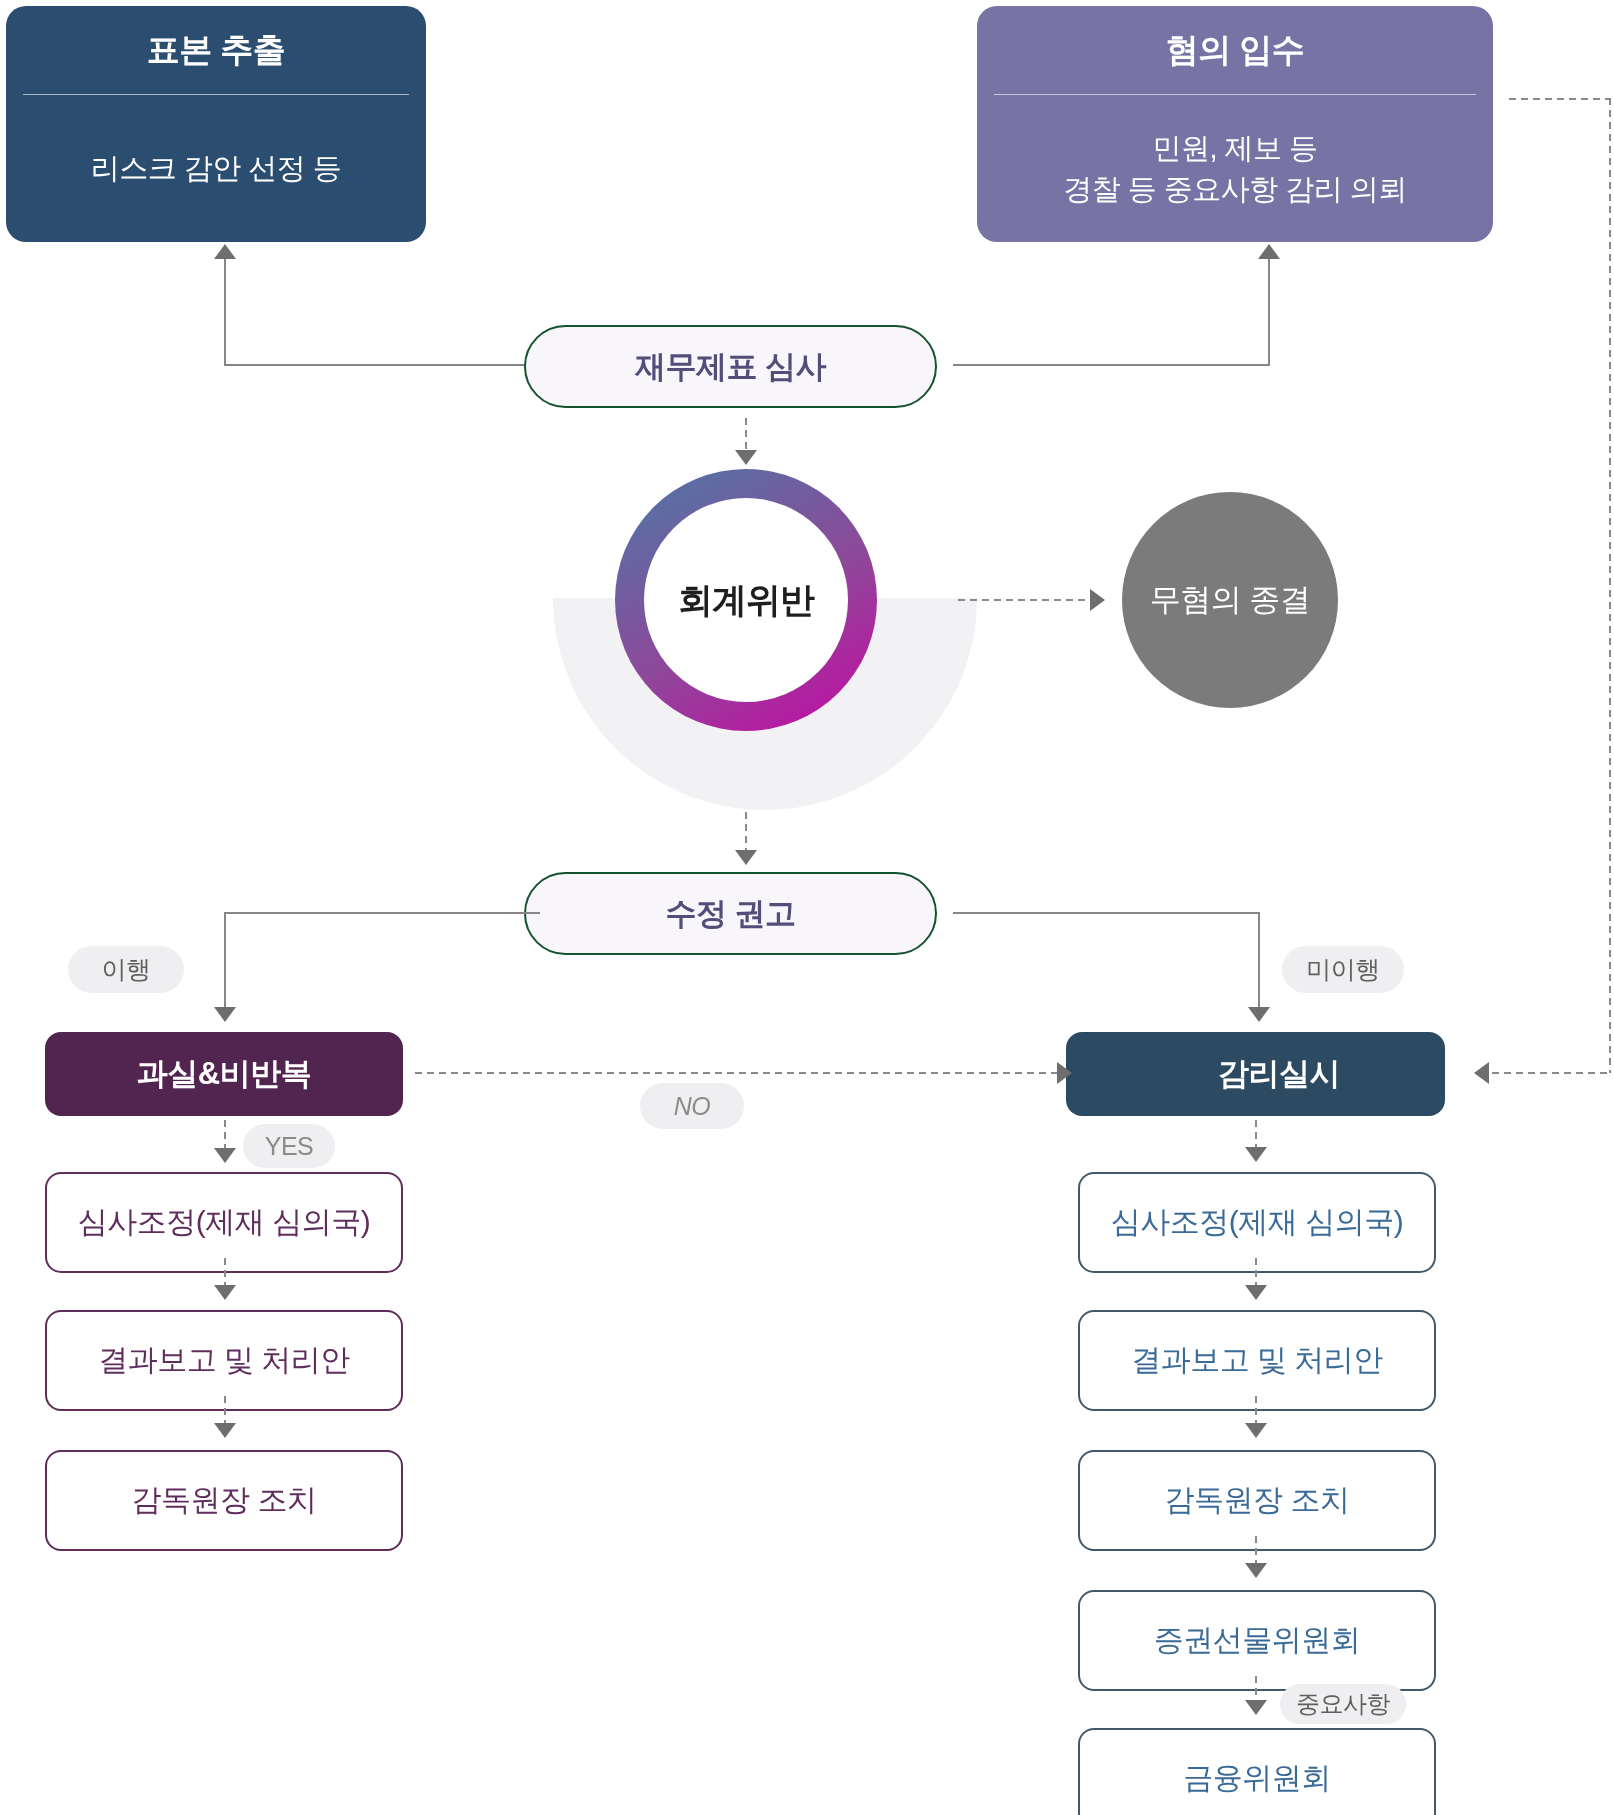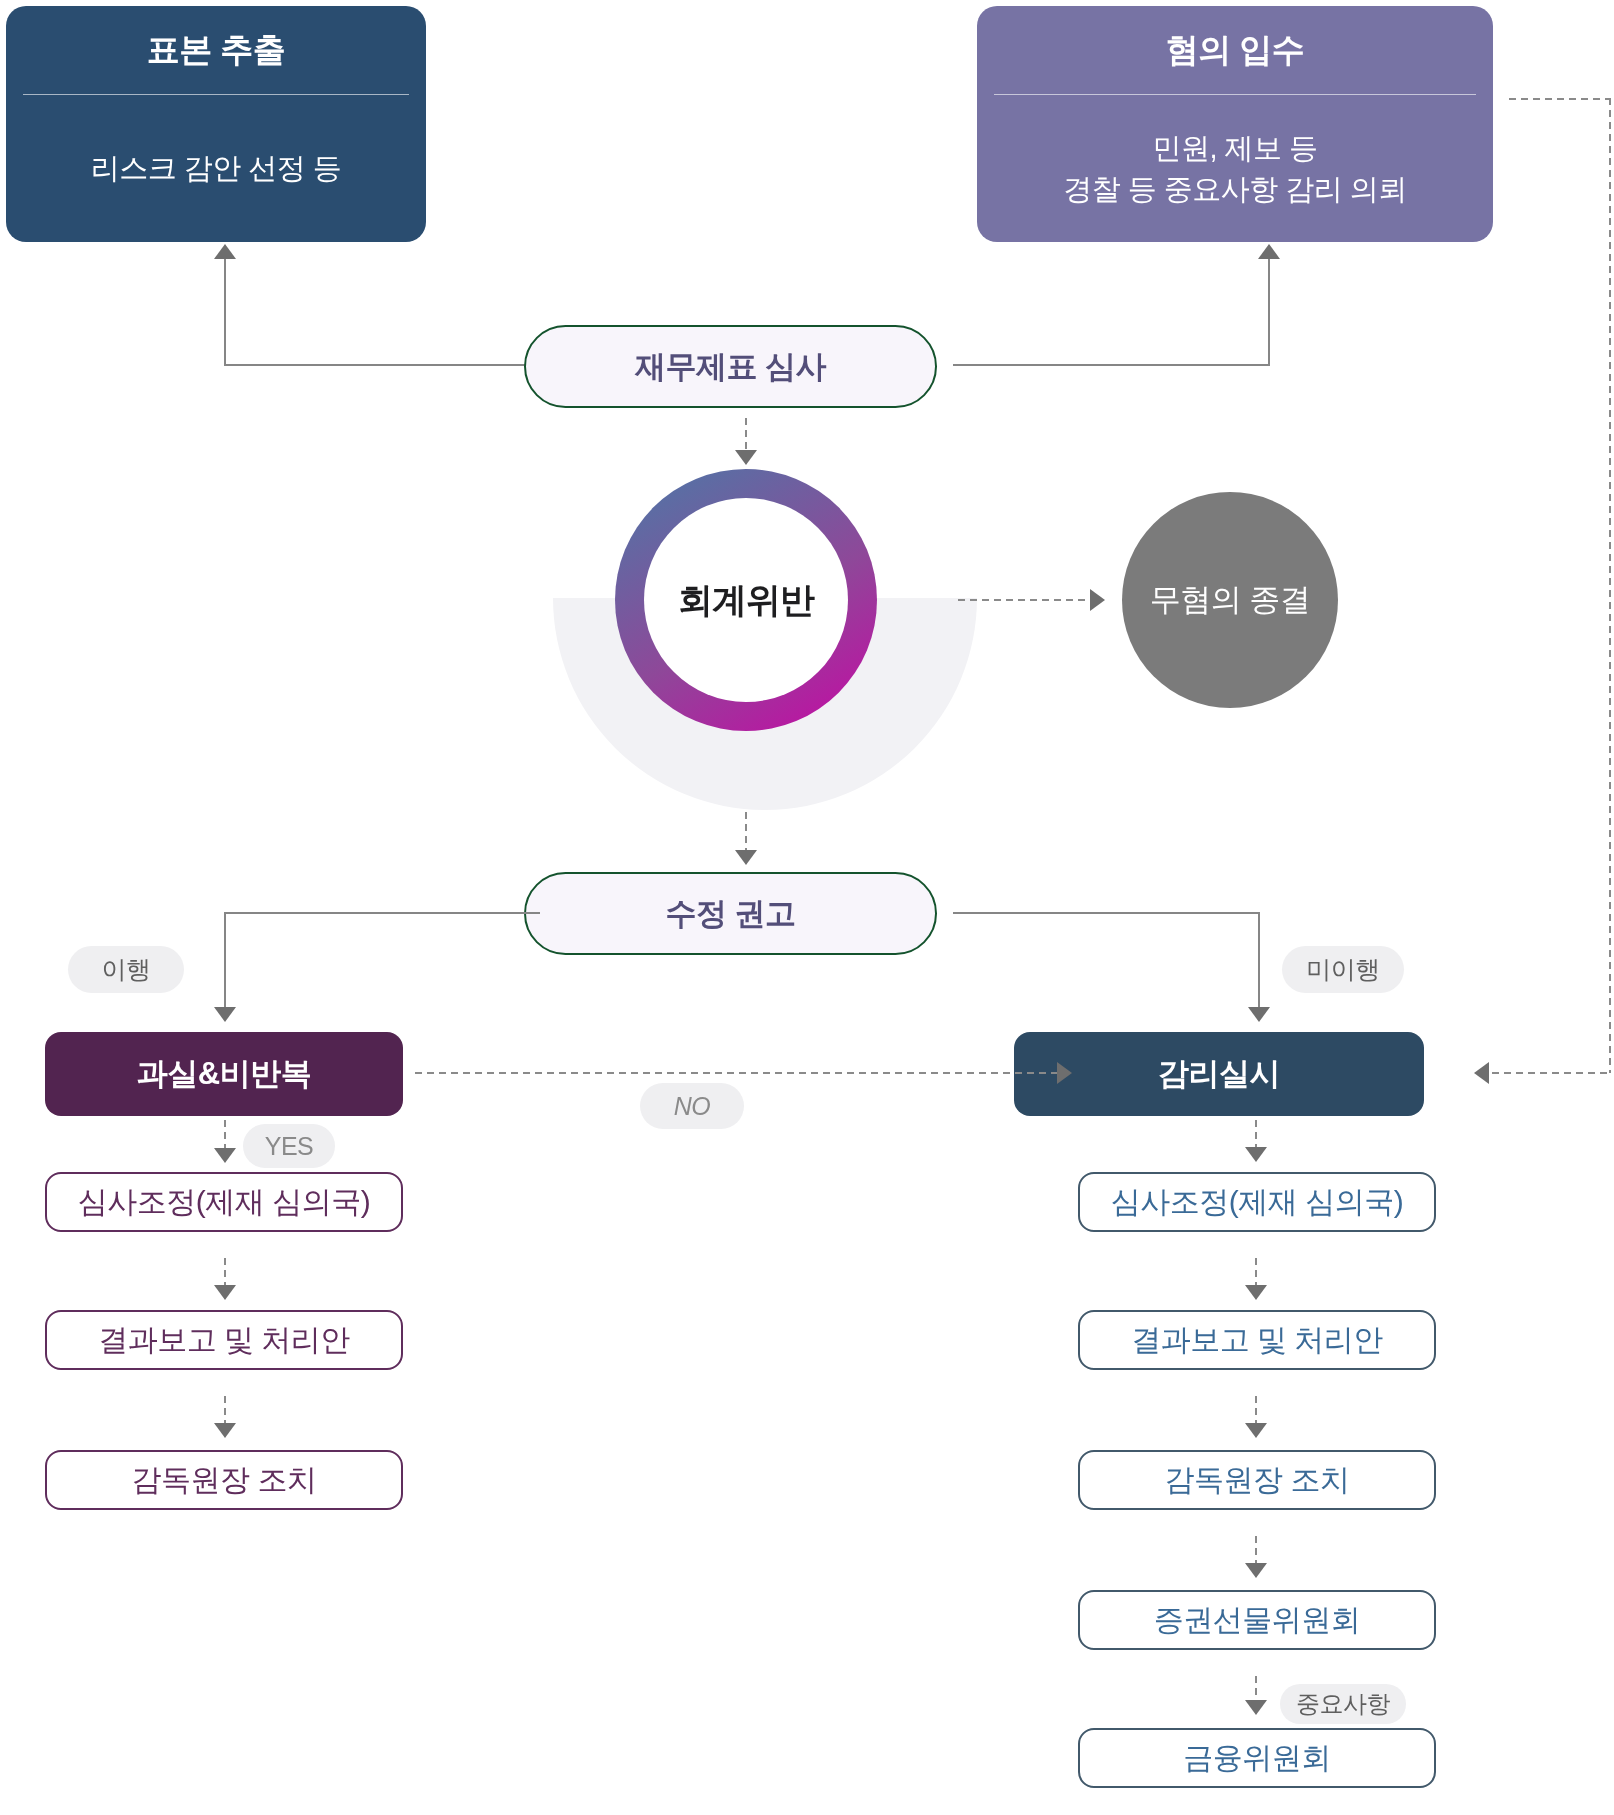--- a/index.html
+++ b/index.html
@@ -47,24 +47,24 @@
   
   .badge{position:absolute;background:#efeff1;border-radius:26px;color:#5f5f5f;
          display:flex;align-items:center;justify-content:center;font-size:25px;letter-spacing:-0.5px;}
   .badge.en{color:#8a8a8a;}
 
   
   .node-dark{position:absolute;height:84px;border-radius:16px;color:#ffffff;
              display:flex;align-items:center;justify-content:center;
              font-size:31px;font-weight:bold;letter-spacing:-0.5px;}
   #fault-box{left:45px;top:1032px;width:358px;background:#522450;}
-  #audit-box{left:1014px;top:1032px;width:410px;background:#2d4a63;}
-
-  
-  .step{position:absolute;width:358px;height:60px;box-sizing:border-box;background:#ffffff;
+  #audit-box{left:1066px;top:1032px;width:332px;background:#2d4a63;padding-left:47px;}
+
+  
+  .step{position:absolute;width:358px;height:101px;box-sizing:border-box;background:#ffffff;
         border-radius:16px;display:flex;align-items:center;justify-content:center;
         font-size:30px;letter-spacing:-0.5px;}
   .step.plum{left:45px;border:2.5px solid #5f2d5c;color:#5f2d5c;}
   .step.navy{left:1078px;border:2.5px solid #42596b;color:#3a6a97;}
 </style>
 </head>
 <body>
 
 <div id="stage">
 

